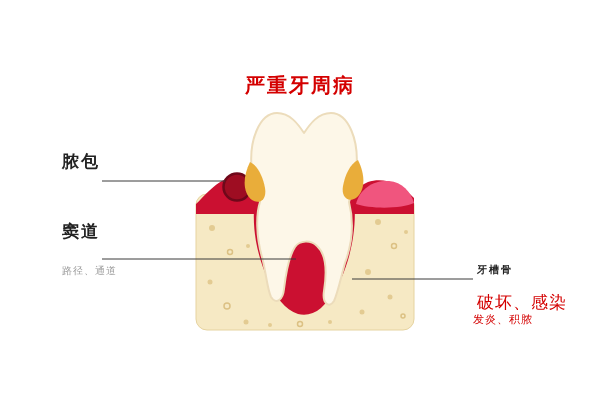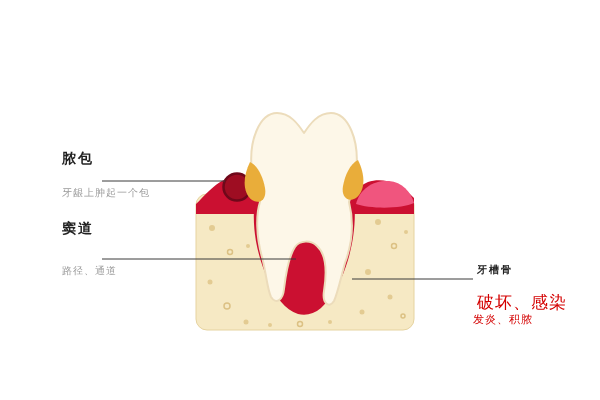--- a/index.html
+++ b/index.html
@@ -6,21 +6,21 @@
   .stage {
     position:relative; width:600px; height:400px; background:#ffffff;
     overflow:hidden; font-family:"Liberation Sans", sans-serif;
   }
   .stage svg { position:absolute; left:0; top:0; }
   .txt { position:absolute; white-space:nowrap; }
   .title {
     left:0; right:0; top:72px; text-align:center;
     font-size:20px; font-weight:bold; letter-spacing:2px; color:#d40000;
   }
-  .lbl { font-size:14px; font-weight:bold; letter-spacing:2px; color:#222222; }
+  .lbl { font-size:17px; font-weight:bold; letter-spacing:2px; color:#222222; }
   .cap { font-size:10px; color:#9a9a9a; letter-spacing:1px; }
   .lbl-abscess   { left:62px; top:150px; }
   .cap-abscess   { left:62px; top:186px; }
   .lbl-sinus     { left:62px; top:220px; }
   .cap-sinus     { left:62px; top:264px; }
   .lbl-bone      { left:477px; top:263px; font-size:10px; }
   .cap-bone-1    { left:477px; top:291px; font-size:17px; color:#d40000; letter-spacing:1px; }
   .cap-bone-2    { left:473px; top:312px; font-size:11px; color:#d40000; letter-spacing:1px; }
 </style>
 </head>
@@ -100,23 +100,23 @@
     <path d="M 358,160
              C 365,174 366,190 356,198
              C 348,203 341,197 343,186
              C 345,175 350,164 358,160 Z" fill="#e9ad3a"></path>
 
     <line x1="102" y1="181" x2="225" y2="181" stroke="#3a3a3a" stroke-width="1"></line>
     <line x1="102" y1="259" x2="296" y2="259" stroke="#3a3a3a" stroke-width="1"></line>
     <line x1="352" y1="279" x2="473" y2="279" stroke="#3a3a3a" stroke-width="1"></line>
   </svg>
 
+  <div class="txt title">严重牙周病</div>
 
   <div class="txt lbl lbl-abscess">脓包</div>
-  <div class="txt cap cap-abscess">牙龈上肿起一个包</div>
 
   <div class="txt lbl lbl-sinus">窦道</div>
   <div class="txt cap cap-sinus">路径、通道</div>
 
   <div class="txt lbl lbl-bone">牙槽骨</div>
   <div class="txt cap cap-bone-1">破坏、感染</div>
   <div class="txt cap cap-bone-2">发炎、积脓</div>
 </div>
 
 </body></html>

